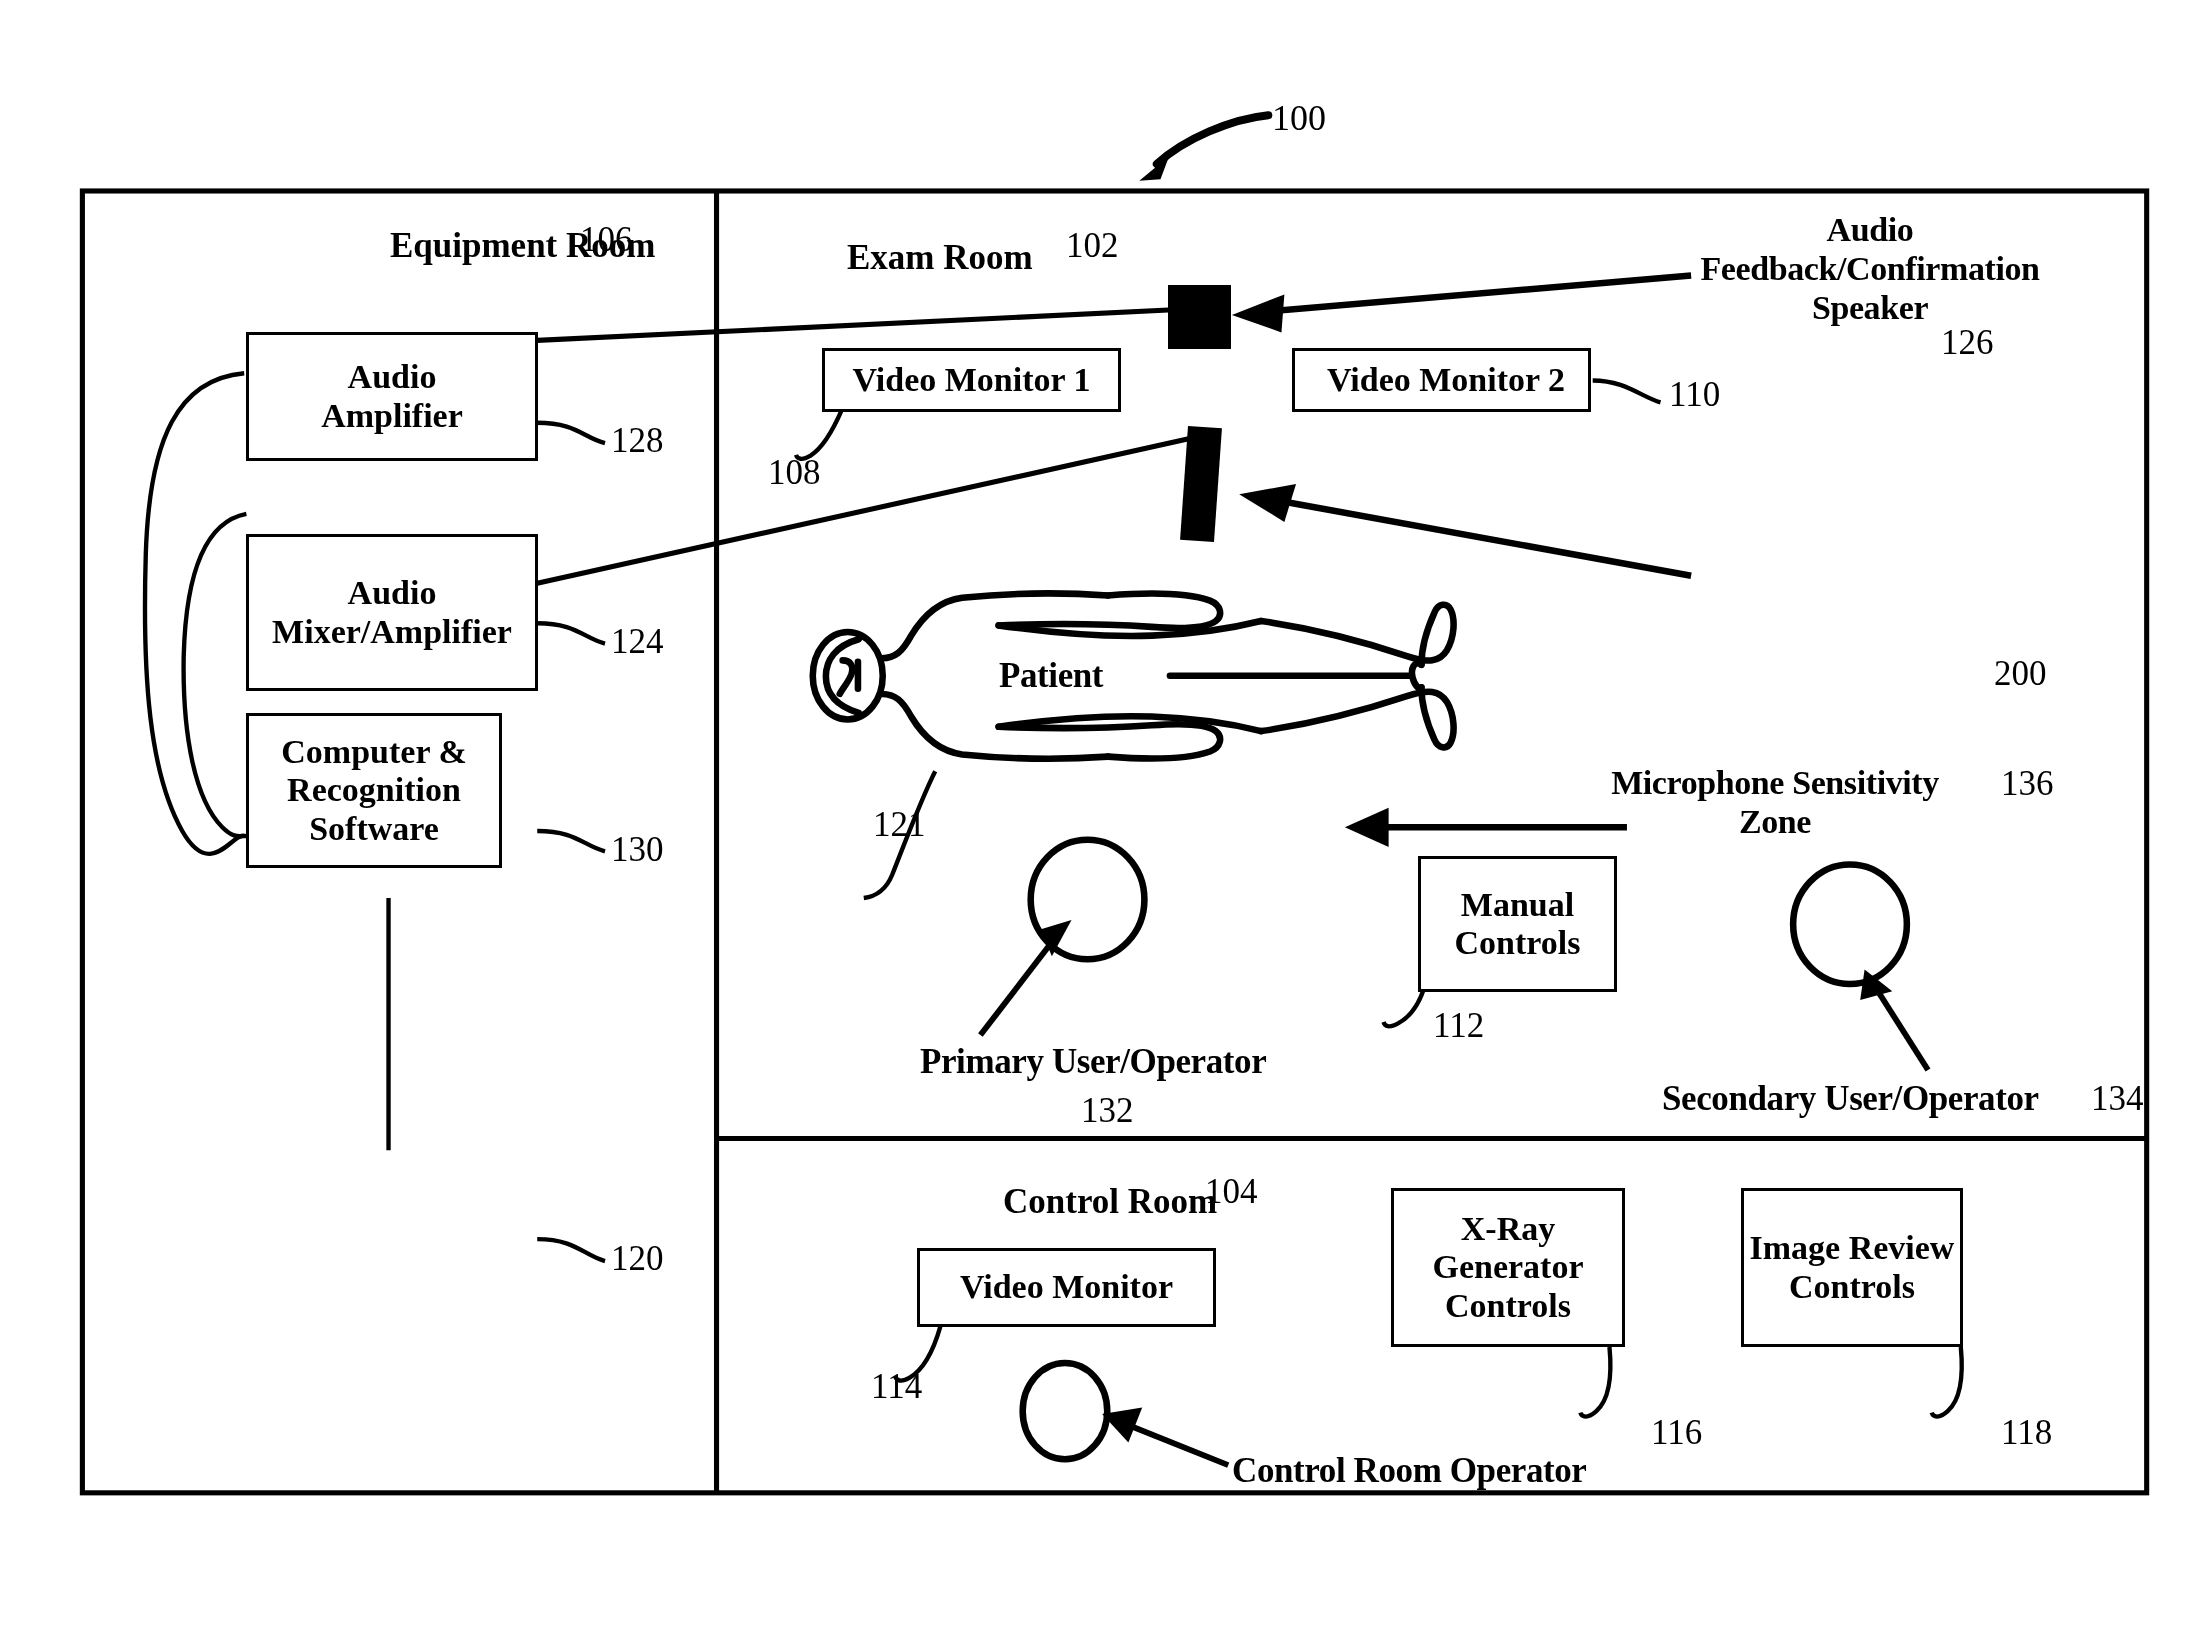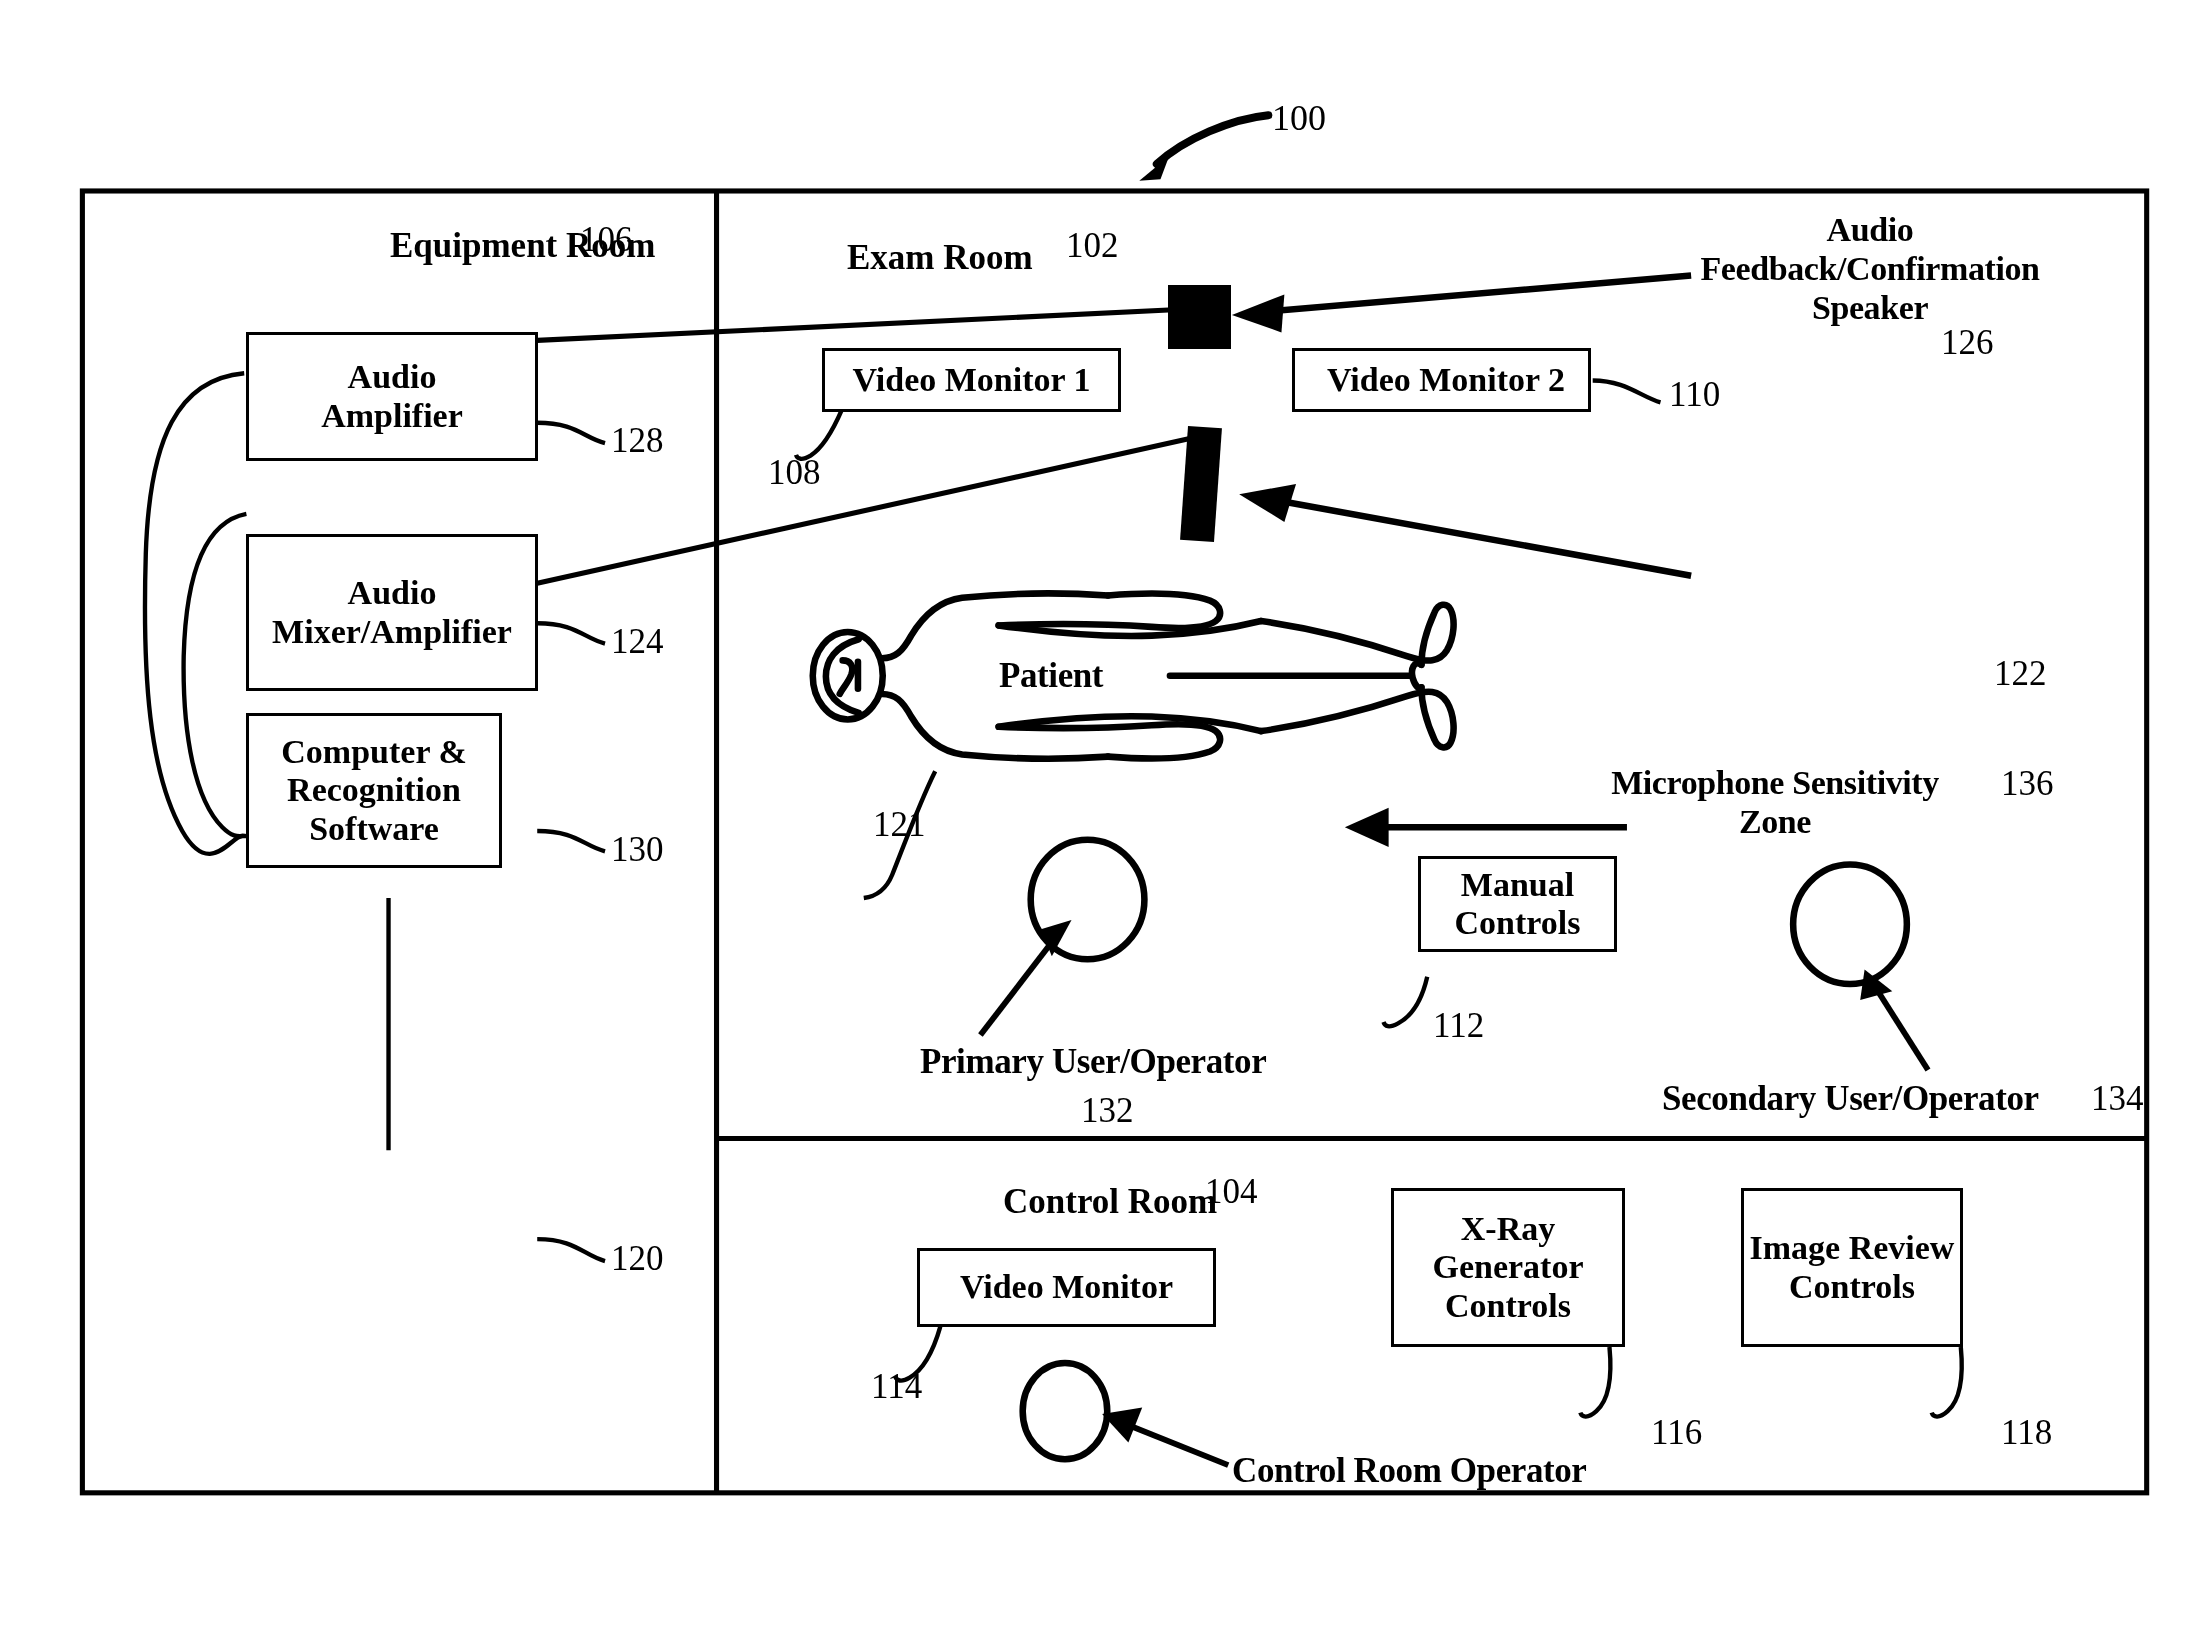--- a/index.html
+++ b/index.html
@@ -219,30 +219,30 @@
   <div class="num" style="left:768px; top:453px; font-size:35px;">108</div>
 
   <div class="box" style="left:1292px; top:348px; width:299px; height:64px; font-size:34px;padding-left:9px;">Video Monitor 2</div>
   <div class="num" style="left:1669px; top:375px; font-size:35px;">110</div>
 
   <div class="lbl ctr" style="left:1870px; top:211px; font-size:34px; text-align:center;">Audio
 Feedback/Confirmation
 Speaker</div>
   <div class="num" style="left:1941px; top:323px; font-size:35px;">126</div>
 
-  <div class="num" style="left:1994px; top:654px; font-size:35px;">122</div>
+  <div class="num" style="left:1994px; top:654px; font-size:35px;">200</div>
 
   <div class="lbl" style="left:999px; top:656px; font-size:35px;">Patient</div>
   <div class="num" style="left:873px; top:805px; font-size:35px;">121</div>
 
   <div class="lbl ctr" style="left:1775px; top:764px; font-size:34px; text-align:center;">Microphone Sensitivity
 Zone</div>
   <div class="num" style="left:2001px; top:764px; font-size:35px;">136</div>
 
-  <div class="box" style="left:1418px; top:856px; width:199px; height:96px; font-size:34px;">Manual
+  <div class="box" style="left:1418px; top:856px; width:199px; height:136px; font-size:34px;">Manual
 Controls</div>
   <div class="num" style="left:1433px; top:1006px; font-size:35px;">112</div>
 
   <div class="lbl" style="left:920px; top:1042px; font-size:35px;">Primary User/Operator</div>
   <div class="num" style="left:1081px; top:1091px; font-size:35px;">132</div>
 
   <div class="lbl" style="left:1662px; top:1079px; font-size:35px;">Secondary User/Operator</div>
   <div class="num" style="left:2091px; top:1079px; font-size:35px;">134</div>
 
   <div class="box" style="left:917px; top:1248px; width:299px; height:79px; font-size:34px;">Video Monitor</div>

